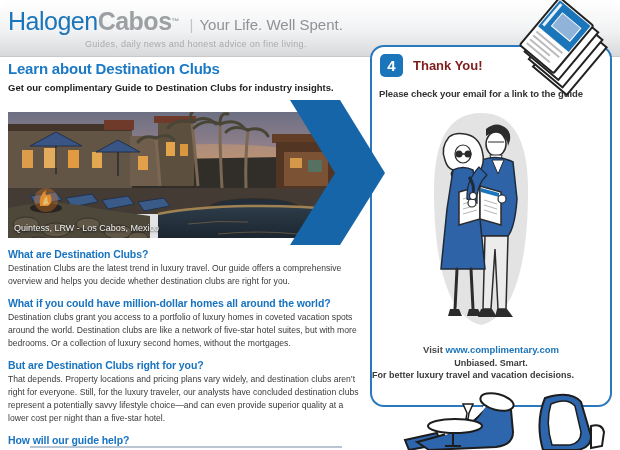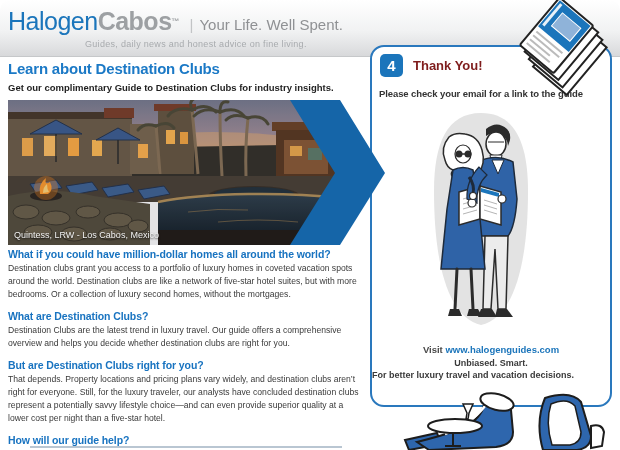--- a/index.html
+++ b/index.html
@@ -17,21 +17,21 @@
   .logo .sep{font-size:15px;color:#c2c4c6;margin:0 6px 0 10px;}
   .logo .slogan{font-size:15px;color:#8f9194;}
   .tagline{position:absolute;left:85px;top:39px;font-size:9px;color:#a8abae;letter-spacing:.3px;}
 
   
   .intro-title{position:absolute;left:8px;top:60px;font-size:15px;font-weight:bold;
                color:#1b79c6;letter-spacing:-0.2px;}
   .intro-sub{position:absolute;left:8px;top:82px;font-size:9.5px;font-weight:bold;color:#1f1f1f;}
 
   
-  .photo{position:absolute;left:8px;top:100px;width:332px;height:145px;overflow:hidden;z-index:3;}
+  .photo{position:absolute;left:8px;top:112px;width:332px;height:126px;overflow:hidden;z-index:3;}
   .photo svg{display:block;}
   .photo-caption{position:absolute;left:6px;bottom:5px;font-size:9px;color:#f2f2f2;z-index:4;
                  text-shadow:0 1px 2px rgba(0,0,0,.8);}
   .chevron{position:absolute;left:285px;top:100px;width:105px;height:145px;z-index:5;}
 
   
   .sections{position:absolute;left:8px;top:248px;width:358px;}
   .section h3{margin:0 0 2px 0;font-size:10.5px;font-weight:bold;color:#1873c0;letter-spacing:-0.1px;}
   .section p{margin:0;font-size:8.6px;line-height:13px;color:#3a3a3a;}
   .section + .section{margin-top:9px;}
@@ -178,26 +178,26 @@
     </svg>
     <div class="photo-caption">Quintess, LRW - Los Cabos, Mexico</div>
   </div>
 
   <svg class="chevron" viewBox="0 0 105 145">
     <polygon points="5,0 55,0 100,73 55,145 5,145 50,73" fill="#1565a8"></polygon>
   </svg>
 
   <div class="sections">
     <div class="section">
+      <h3>What are Destination Clubs?</h3>
+      <p>Destination Clubs are the latest trend in luxury travel. Our guide offers a comprehensive overview and helps you decide whether destination clubs are right for you.</p>
+    </div>
+    <div class="section">
       <h3>What if you could have million-dollar homes all around the world?</h3>
       <p>Destination clubs grant you access to a portfolio of luxury homes in coveted vacation spots around the world. Destination clubs are like a network of five-star hotel suites, but with more bedrooms. Or a collection of luxury second homes, without the mortgages.</p>
-    </div>
-    <div class="section">
-      <h3>What are Destination Clubs?</h3>
-      <p>Destination Clubs are the latest trend in luxury travel. Our guide offers a comprehensive overview and helps you decide whether destination clubs are right for you.</p>
     </div>
     <div class="section">
       <h3>But are Destination Clubs right for you?</h3>
       <p>That depends. Property locations and pricing plans vary widely, and destination clubs aren’t right for everyone. Still, for the luxury traveler, our analysts have concluded destination clubs represent a potentially savvy lifestyle choice—and can even provide superior quality at a lower cost per night than a five-star hotel.</p>
     </div>
     <div class="section">
       <h3>How will our guide help?</h3>
       <p>We’ll help you compare all the leading Destination Clubs:</p>
     </div>
   </div>
@@ -241,21 +241,21 @@
 
       <path d="M65 60 Q52 74 53 92 L63 96 Q62 78 73 68 Z" fill="#2f63a7" stroke="#1e2a3a" stroke-width="1.2"></path>
       <circle cx="58" cy="96" r="4" fill="#fff" stroke="#2b2b2b" stroke-width="1.2"></circle>
       <path d="M55 70 Q61 78 59 87" stroke="#1e2a3a" stroke-width="3" fill="none"></path>
       <circle cx="59" cy="89" r="3.5" fill="#fff" stroke="#2b2b2b" stroke-width="1.2"></circle>
       <circle cx="88" cy="92" r="4" fill="#fff" stroke="#2b2b2b" stroke-width="1.2"></circle>
     </svg>
 
     <div class="panel-visit">
       <span>Visit</span>
-      <span class="url">www.halogenguides.com</span>
+      <span class="url">www.complimentary.com</span>
     </div>
     <div class="panel-l1">Unbiased. Smart.</div>
     <div class="panel-l2">For better luxury travel and vacation decisions.</div>
   </div>
 
   <svg class="magstack" viewBox="0 0 108 110">
     <g transform="rotate(40 52 50)">
       <rect x="42" y="18" width="44" height="62" fill="#fff" stroke="#222" stroke-width="2"></rect>
       <rect x="34" y="15" width="44" height="62" fill="#fff" stroke="#222" stroke-width="2"></rect>
       <rect x="26" y="12" width="44" height="62" fill="#fff" stroke="#222" stroke-width="2"></rect>

